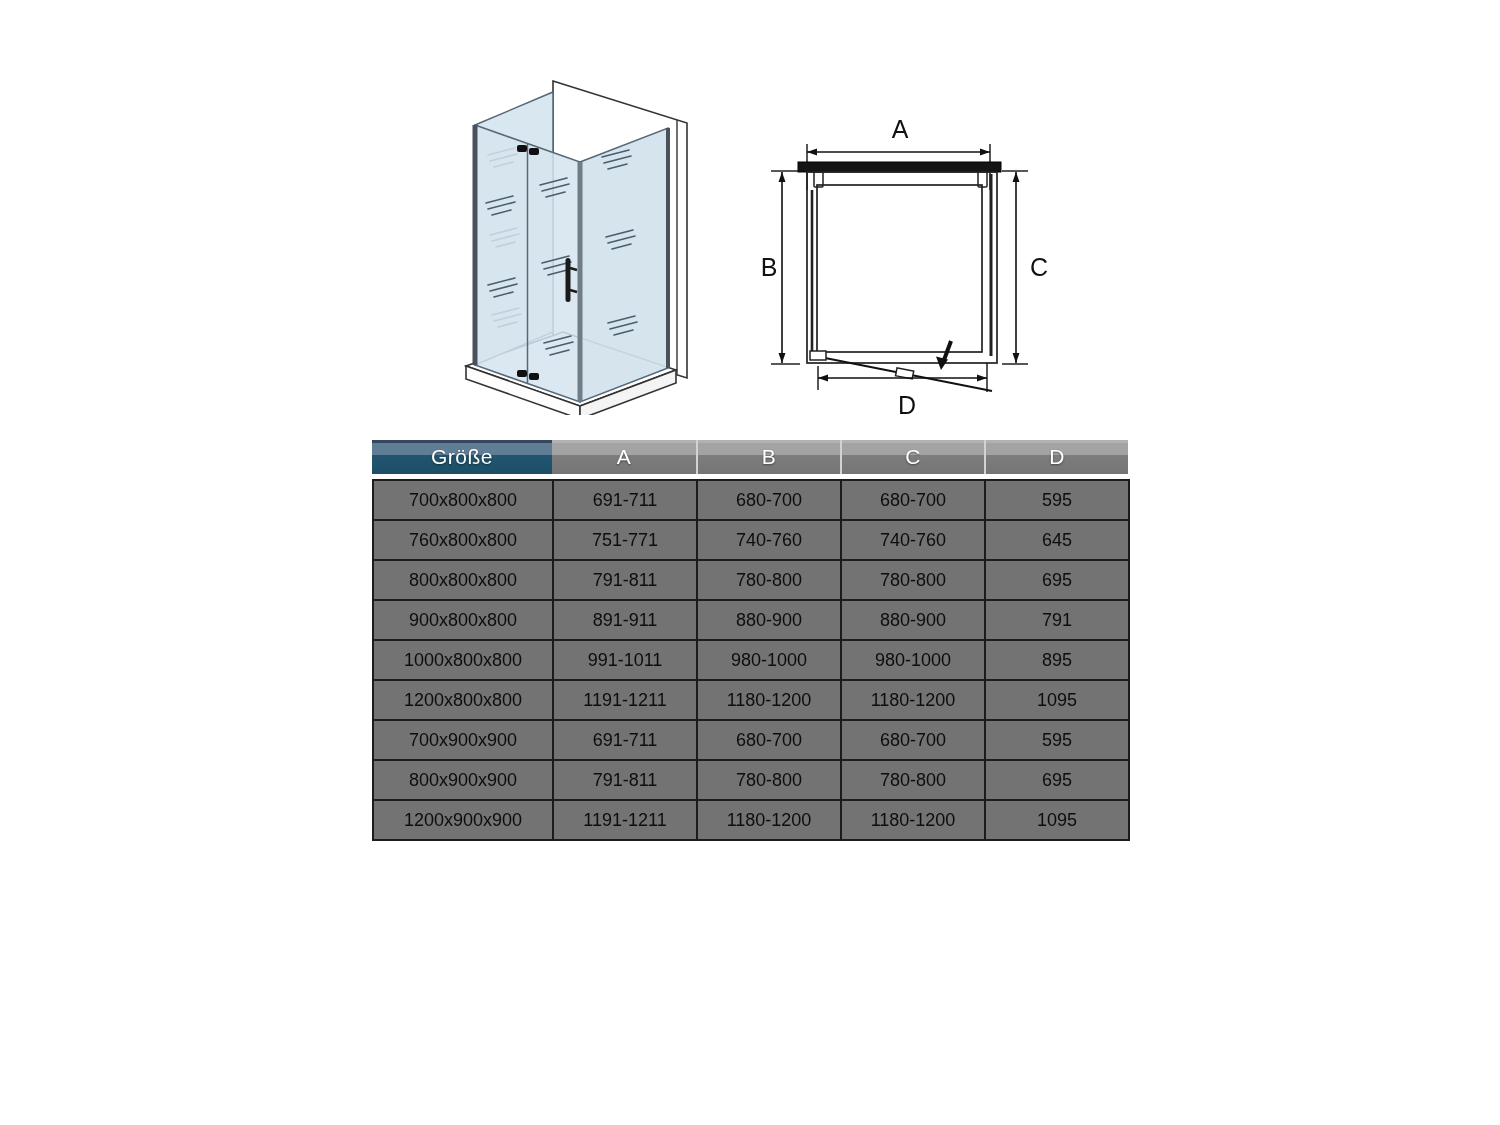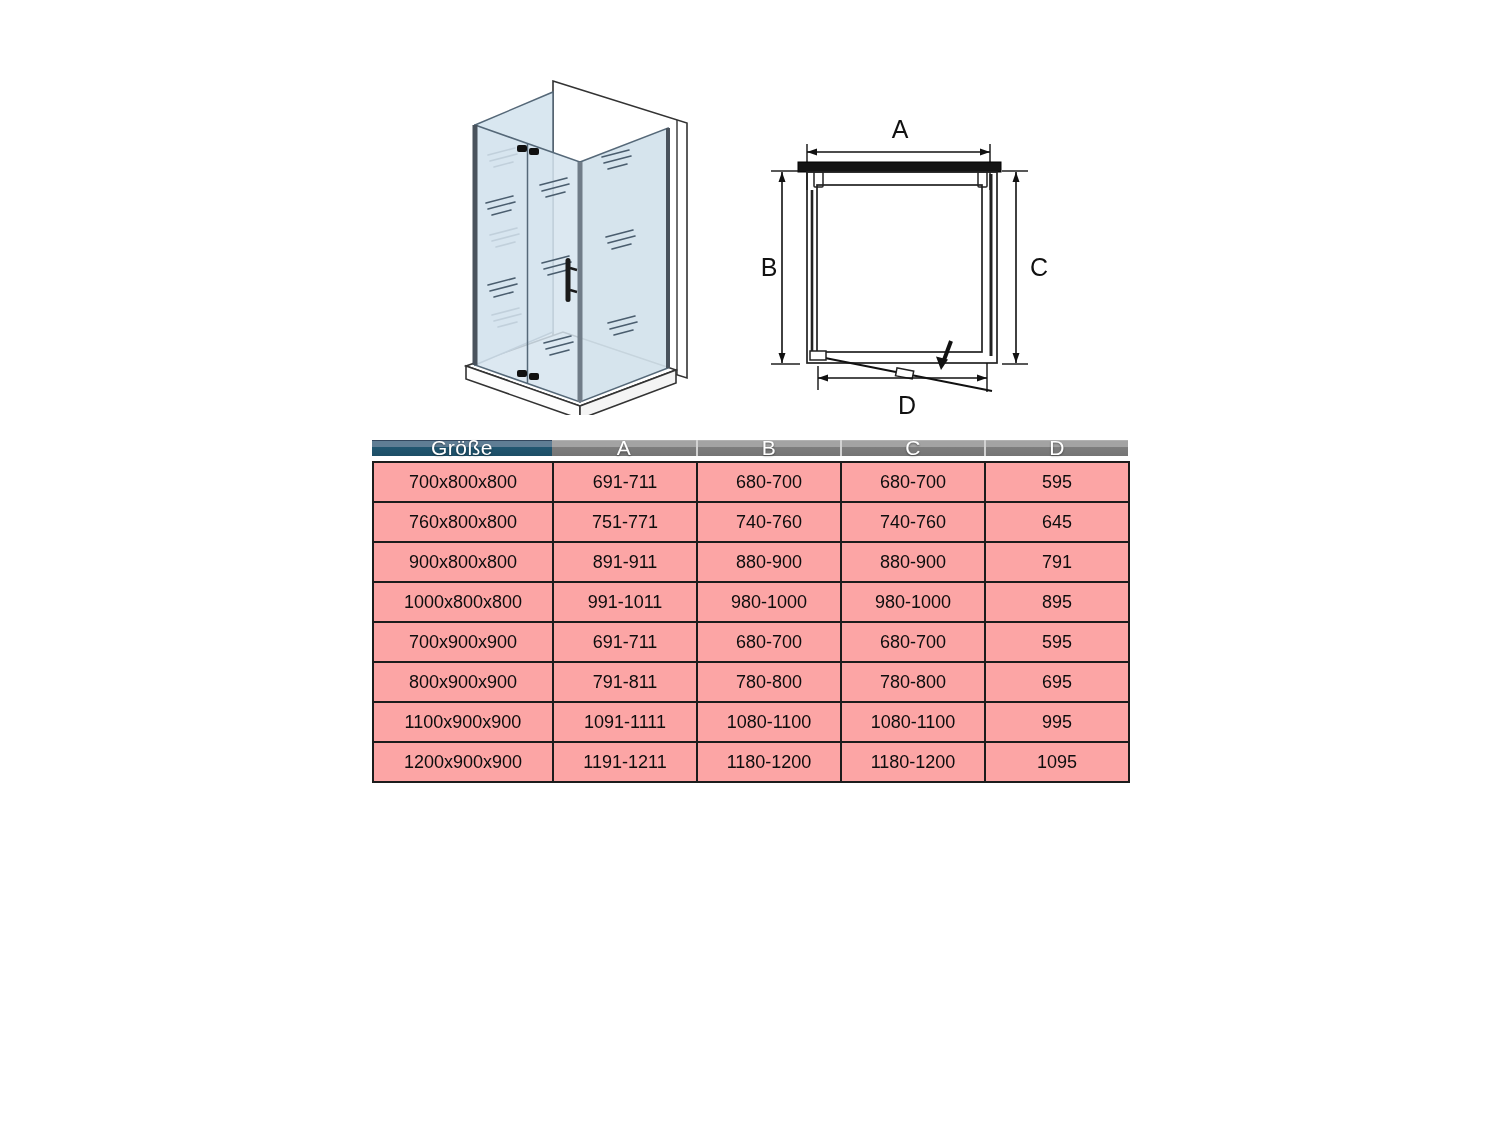--- a/index.html
+++ b/index.html
@@ -9,39 +9,39 @@
   }
   .sheet { position:absolute; inset:0; }
 
   
   .iso-svg { position:absolute; left:430px; top:50px; width:340px; height:365px; }
   .top-svg { position:absolute; left:760px; top:100px; width:300px; height:320px; }
   .dim-label { font-family:"Liberation Sans",sans-serif; font-size:25px; fill:#111; }
 
   
   .tablewrap { position:absolute; left:372px; top:440px; width:756px; }
-  .thead { display:flex; height:16px; }
+  .thead { display:flex; height:34px; }
   .hcell {
     display:flex; align-items:center; justify-content:center;
     color:#fff; font-size:21px; letter-spacing:.5px;
     text-shadow:0 1px 2px rgba(0,0,0,.45); box-sizing:border-box;
   }
   .hc-size {
     width:180px;
     background:linear-gradient(180deg,#33475e 0%,#33475e 9%,#5f7d94 9%,#5f7d94 45%,#215670 45%,#1d4e66 100%);
   }
   .hc-dim {
     width:144px;
     background:linear-gradient(180deg,#b2b2b2 0%,#b2b2b2 9%,#a3a3a3 9%,#a3a3a3 45%,#7d7d7d 45%,#757575 100%);
     border-left:2px solid #d2d2d2;
   }
   .hc-size + .hc-dim { border-left:none; }
   table.size {
     border-collapse:collapse; table-layout:fixed;
-    width:756px; margin-top:5px; background:#fca5a5;
+    width:756px; margin-top:5px; background:#737373;
   }
   table.size td {
     border:2px solid #1c1c1c; height:40px; padding:0; box-sizing:border-box;
     text-align:center; vertical-align:middle;
     font-size:18px; color:#0d0d0d;
   }
 </style>
 </head>
 <body>
 
@@ -198,53 +198,60 @@
       <td>595</td>
     </tr>
           <tr>
       <td>760x800x800</td>
       <td>751-771</td>
       <td>740-760</td>
       <td>740-760</td>
       <td>645</td>
     </tr>
           <tr>
+      <td>800x800x800</td>
+      <td>791-811</td>
+      <td>780-800</td>
+      <td>780-800</td>
+      <td>695</td>
+    </tr>
+          <tr>
       <td>900x800x800</td>
       <td>891-911</td>
       <td>880-900</td>
       <td>880-900</td>
       <td>791</td>
     </tr>
           <tr>
       <td>1000x800x800</td>
       <td>991-1011</td>
       <td>980-1000</td>
       <td>980-1000</td>
       <td>895</td>
     </tr>
           <tr>
+      <td>1200x800x800</td>
+      <td>1191-1211</td>
+      <td>1180-1200</td>
+      <td>1180-1200</td>
+      <td>1095</td>
+    </tr>
+          <tr>
       <td>700x900x900</td>
       <td>691-711</td>
       <td>680-700</td>
       <td>680-700</td>
       <td>595</td>
     </tr>
           <tr>
       <td>800x900x900</td>
       <td>791-811</td>
       <td>780-800</td>
       <td>780-800</td>
       <td>695</td>
-    </tr>
-          <tr>
-      <td>1100x900x900</td>
-      <td>1091-1111</td>
-      <td>1080-1100</td>
-      <td>1080-1100</td>
-      <td>995</td>
     </tr>
           <tr>
       <td>1200x900x900</td>
       <td>1191-1211</td>
       <td>1180-1200</td>
       <td>1180-1200</td>
       <td>1095</td>
     </tr>
         </tbody>
     </table>

